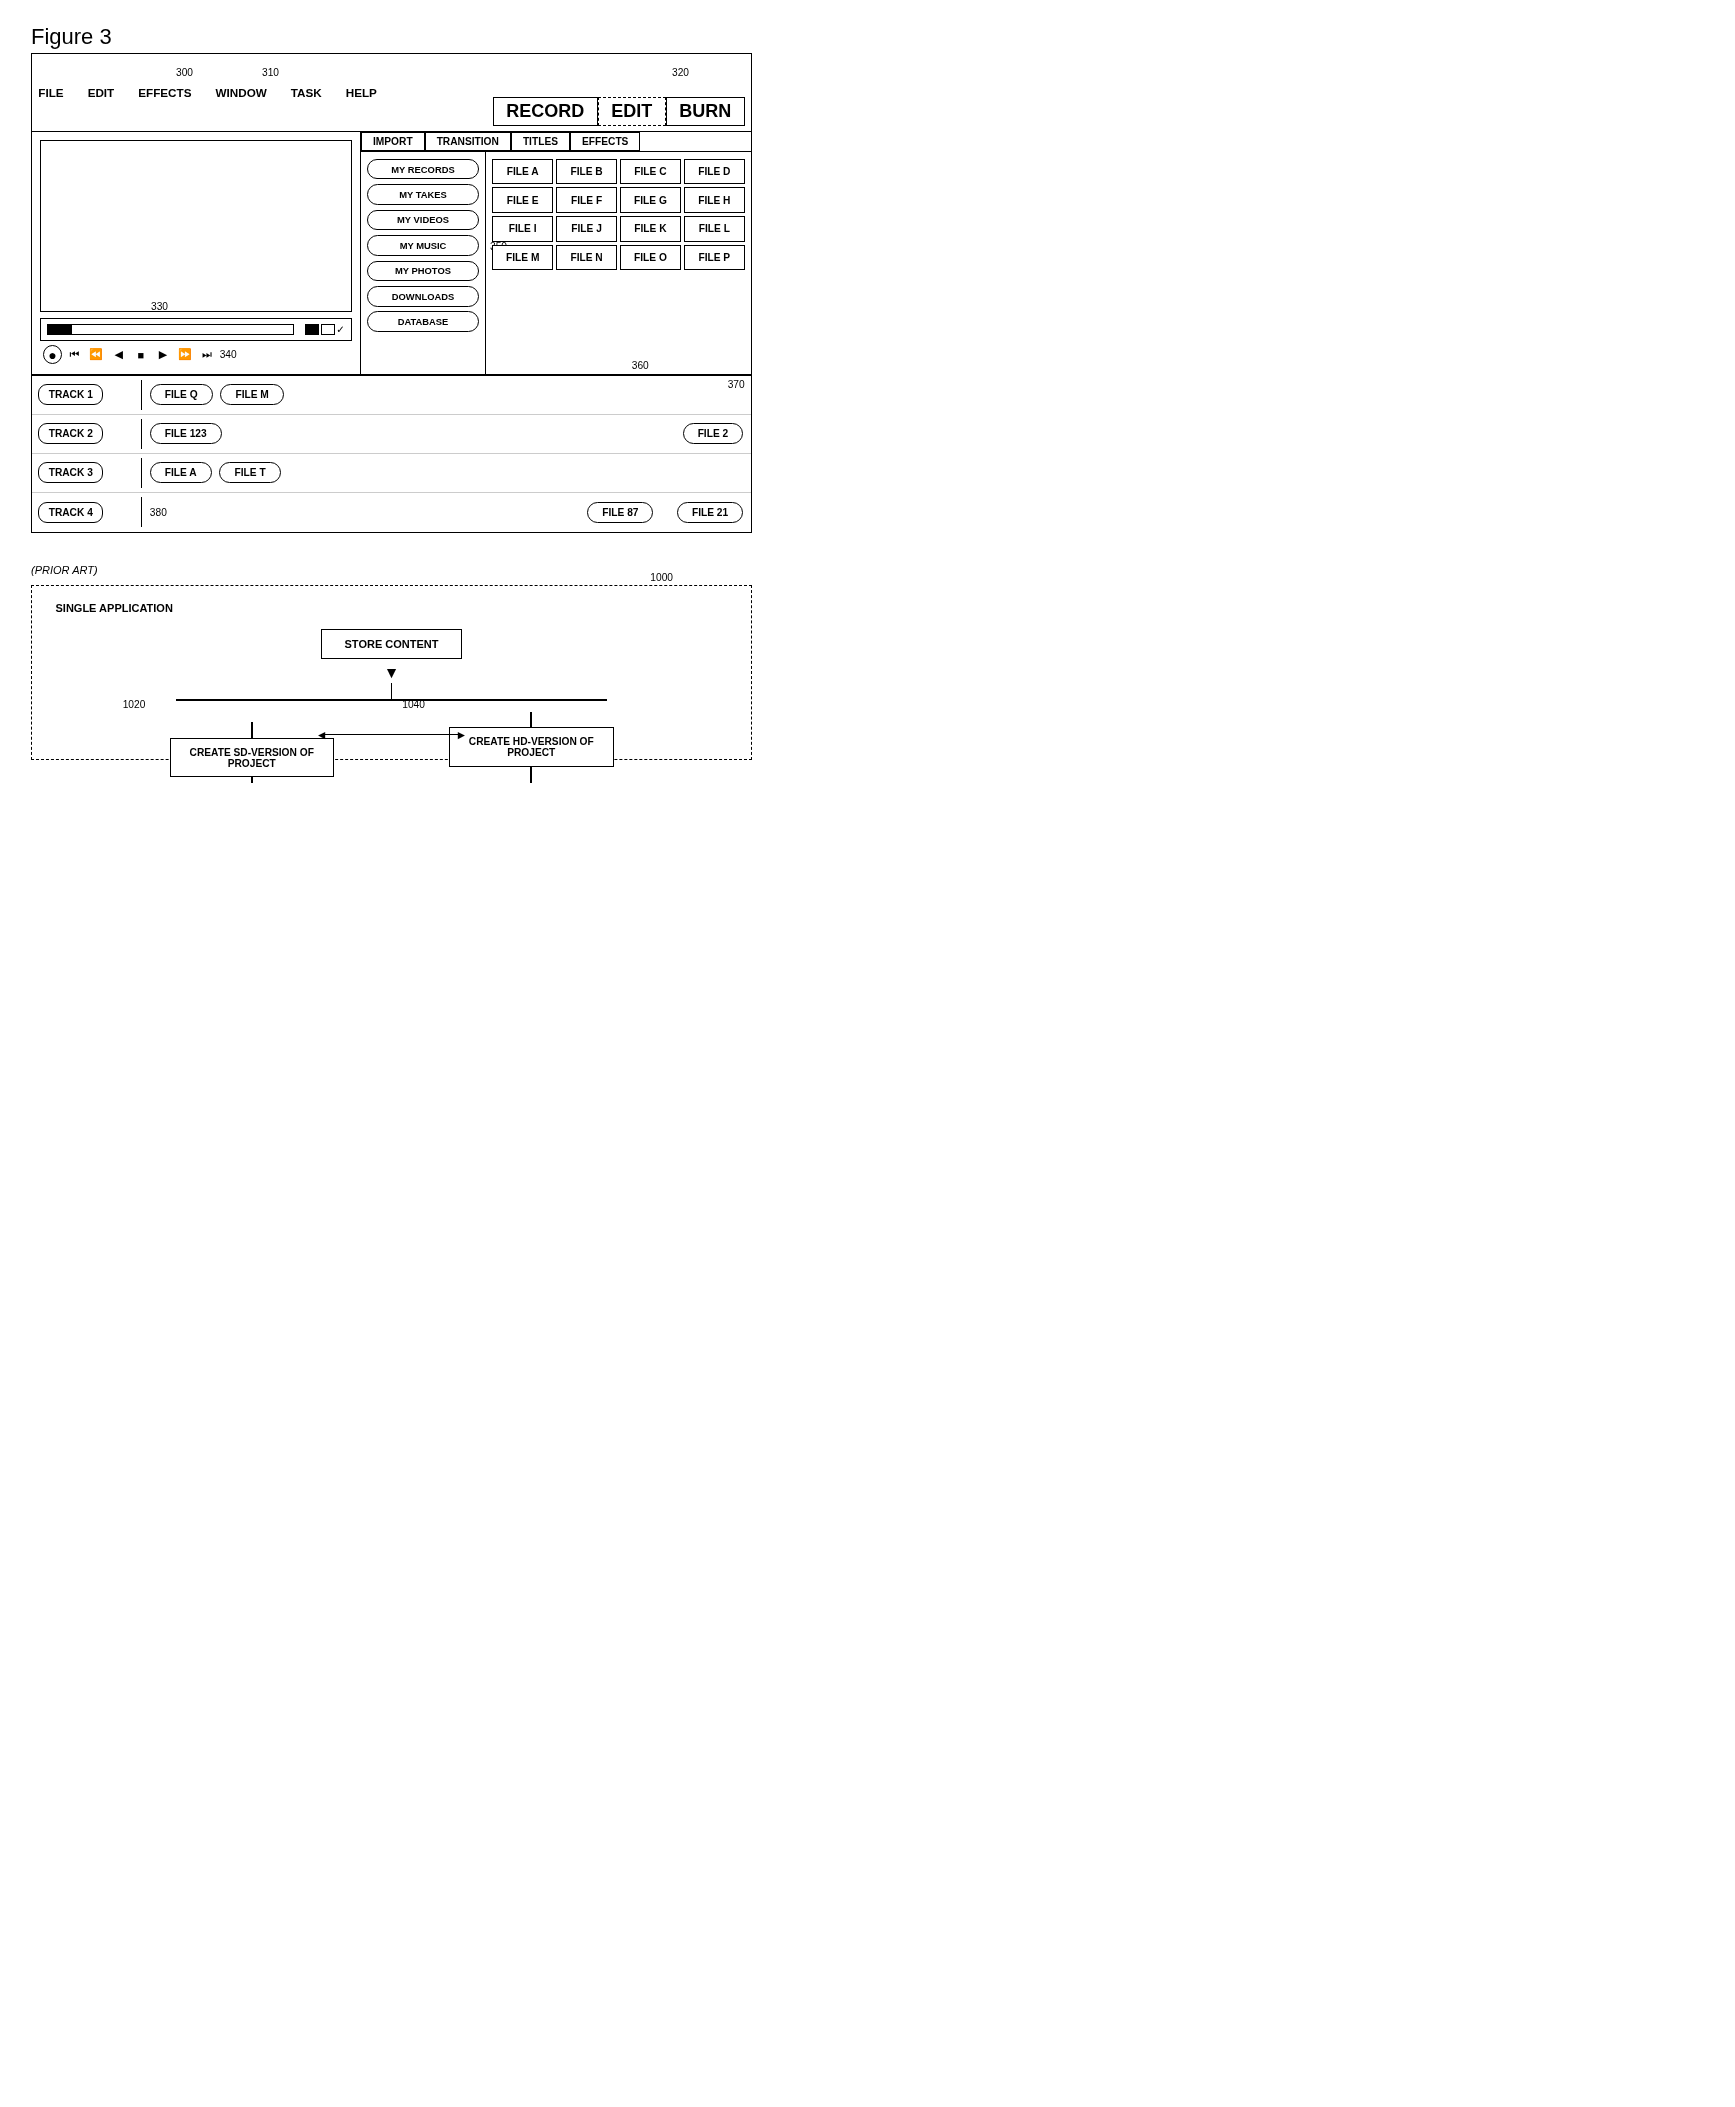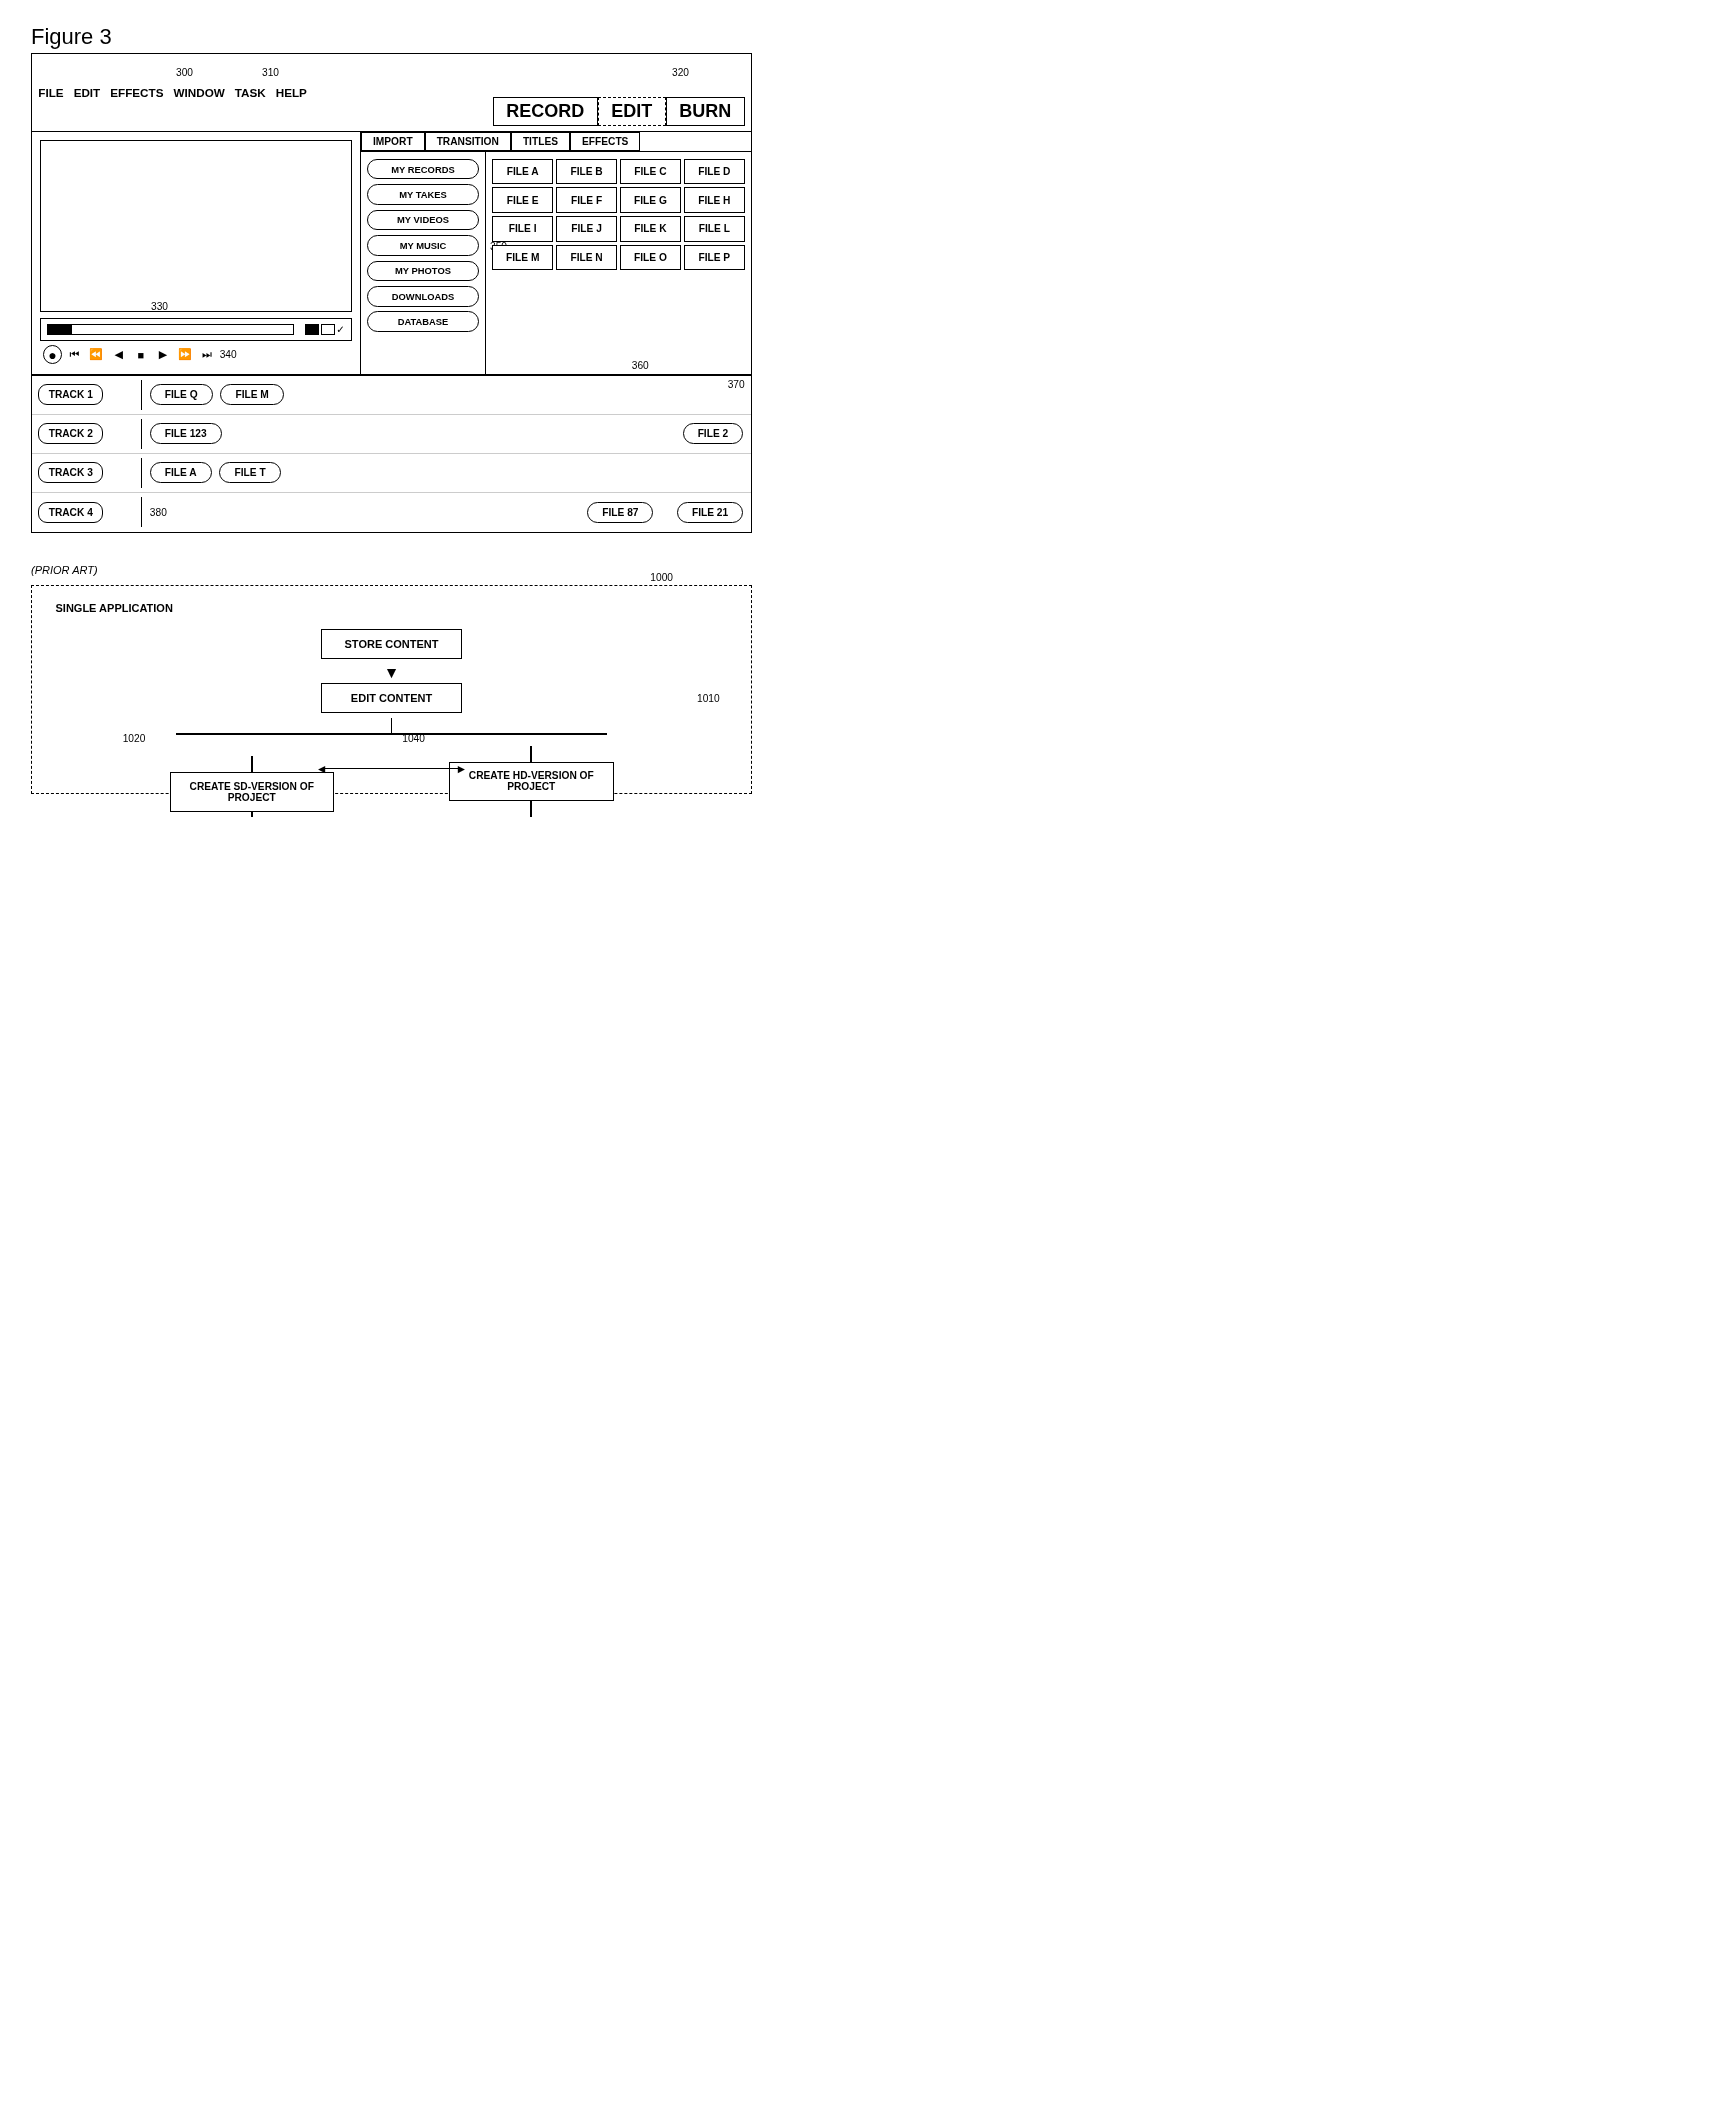--- a/index.html
+++ b/index.html
@@ -29,21 +29,21 @@
       margin-bottom: 31px;
       position: relative;
     }
 
     
     .menu-bar {
       display: flex;
       align-items: center;
       border-bottom: 1.6px solid #000;
       padding: 4.7px 6.3px;
-      gap: 10px;
+      gap: 24px;
       position: relative;
     }
     .menu-item {
       font-weight: bold;
       font-size: 11.7px;
       cursor: pointer;
     }
     .menu-tabs {
       display: flex;
       margin-left: auto;
@@ -474,24 +474,20 @@
     <span style="position:absolute; top:-14px; right:78px; font-size:10.2px;">1000</span>
 
     <div class="single-app-label">SINGLE APPLICATION</div>
 
     <div class="flow-top">
       <div class="flow-box">STORE CONTENT</div>
     </div>
 
     <div class="flow-arrow-down">▼</div>
 
-    <div class="flow-middle" style="position:relative;">
-      <div class="flow-box">EDIT CONTENT</div>
-      <span style="position:absolute; right:7.8px; top:50%; transform:translateY(-50%); font-size:10.2px;">1010</span>
-    </div>
 
     <div style="display:flex; flex-direction:column; align-items:center; margin-top:0;">
 
       <div style="width:1.6px; height:15.7px; background:#000;"></div>
       <div style="display:flex; width:80%; justify-content:space-between; align-items:flex-start; position:relative;">
 
         <div style="position:absolute; top:0; left:10%; width:80%; height:1.6px; background:#000;"></div>
 
         <div style="display:flex; flex-direction:column; align-items:center; width:48%; position:relative;">
           <span style="font-size:10.2px; align-self:flex-start; margin-bottom:12px;">1020</span>

